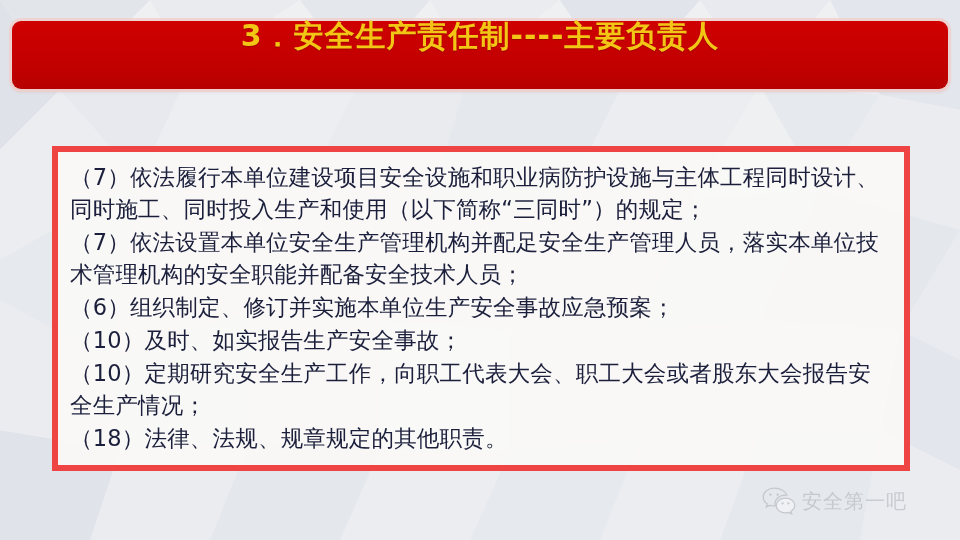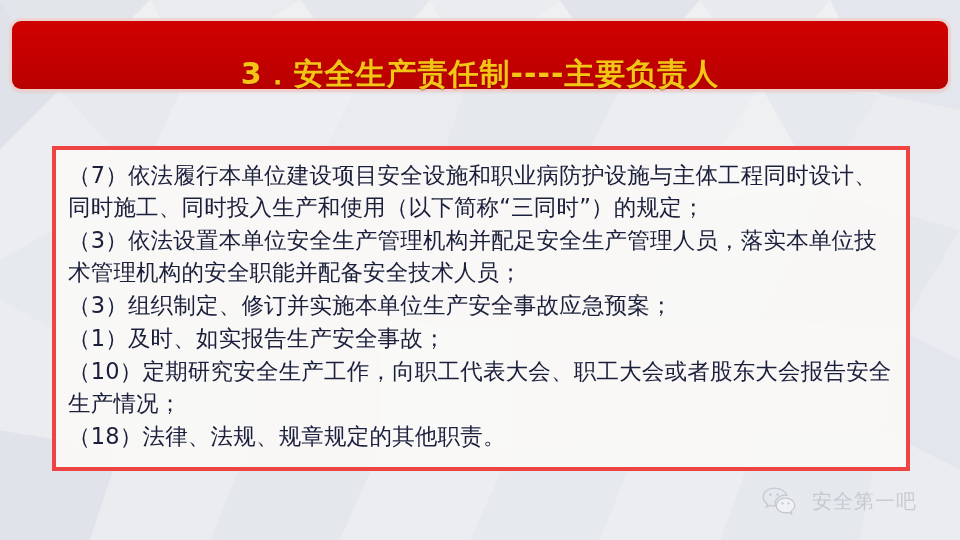--- a/index.html
+++ b/index.html
@@ -33,21 +33,21 @@
     position: absolute;
     left: 12px;
     top: 21px;
     width: 936px;
     height: 68px;
     border-radius: 9px;
     background: linear-gradient(180deg, #cf0000 0%, #c40000 55%, #b80000 100%);
     box-shadow: 0 0 0 3px rgba(240, 208, 205, 0.85),
                 0 2px 4px rgba(120, 20, 20, 0.18);
     display: flex;
-    align-items: flex-end;
+    align-items: flex-start;
     justify-content: center;
     box-sizing: border-box;
   }
 
   #title-text {
     color: #f3c616;
     font-size: 30px;
     font-weight: bold;
     letter-spacing: 1px;
     line-height: 1;
@@ -56,21 +56,21 @@
   }
 
   
   #content-box {
     position: absolute;
     left: 52px;
     top: 146px;
     width: 858px;
     height: 325px;
     box-sizing: border-box;
-    border: 4px solid #ef4444;
+    border: 6px solid #ef4444;
     background: rgba(250, 249, 247, 0.88);
     padding: 10px 12px 8px 12px;
     overflow: hidden;
   }
 
   #content-list {
     margin: 0;
     padding: 0;
     list-style: none;
   }
@@ -85,21 +85,21 @@
     word-break: break-all;
   }
 
   
   #watermark {
     position: absolute;
     left: 762px;
     top: 487px;
     display: flex;
     align-items: center;
-    gap: 16px;
+    gap: 6px;
     opacity: 0.42;
   }
 
   #watermark-logo {
     display: block;
   }
 
   #watermark-text {
     color: #9aa0a6;
     font-size: 20px;
@@ -159,23 +159,23 @@
     <polygon points="820,190 900,330 760,320" fill="#e2e5eb"></polygon>
   </svg>
 
   <div id="title-banner">
     <span id="title-text">3．安全生产责任制----主要负责人</span>
   </div>
 
   <div id="content-box">
     <ul id="content-list">
       <li class="content-item">（7）依法履行本单位建设项目安全设施和职业病防护设施与主体工程同时设计、同时施工、同时投入生产和使用（以下简称“三同时”）的规定；</li>
-      <li class="content-item">（3）依法设置本单位安全生产管理机构并配足安全生产管理人员，落实本单位技术管理机构的安全职能并配备安全技术人员；</li>
-      <li class="content-item">（3）组织制定、修订并实施本单位生产安全事故应急预案；</li>
-      <li class="content-item">（1）及时、如实报告生产安全事故；</li>
+      <li class="content-item">（7）依法设置本单位安全生产管理机构并配足安全生产管理人员，落实本单位技术管理机构的安全职能并配备安全技术人员；</li>
+      <li class="content-item">（6）组织制定、修订并实施本单位生产安全事故应急预案；</li>
+      <li class="content-item">（10）及时、如实报告生产安全事故；</li>
       <li class="content-item">（10）定期研究安全生产工作，向职工代表大会、职工大会或者股东大会报告安全生产情况；</li>
       <li class="content-item">（18）法律、法规、规章规定的其他职责。</li>
     </ul>
   </div>
 
   <div id="watermark">
     <svg id="watermark-logo" width="34" height="28" viewBox="0 0 34 28" aria-hidden="true">
       <path d="M12.2 1.2C6.1 1.2 1.2 5.2 1.2 10.1c0 2.8 1.6 5.3 4.1 6.9l-1 3.1 3.6-1.8c1.3 0.4 2.7 0.6 4.2 0.6 0.4 0 0.8 0 1.2-0.1 -0.2-0.7-0.3-1.4-0.3-2.1 0-4.8 4.8-8.7 10.7-8.7 0.4 0 0.8 0 1.2 0.1C23.7 4.3 18.5 1.2 12.2 1.2z" fill="none" stroke="#9aa0a6" stroke-width="1.3"></path>
       <circle cx="8.4" cy="7.6" r="1.2" fill="#9aa0a6"></circle>
       <circle cx="15.6" cy="7.6" r="1.2" fill="#9aa0a6"></circle>

